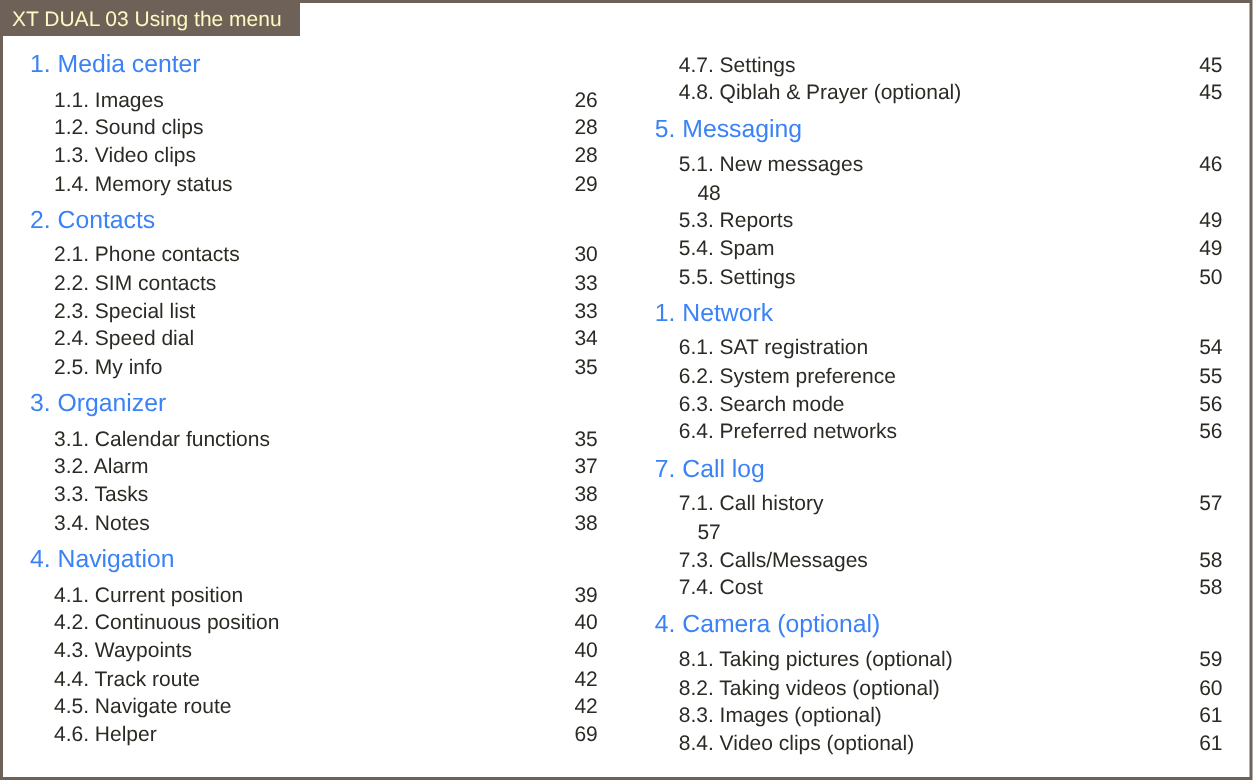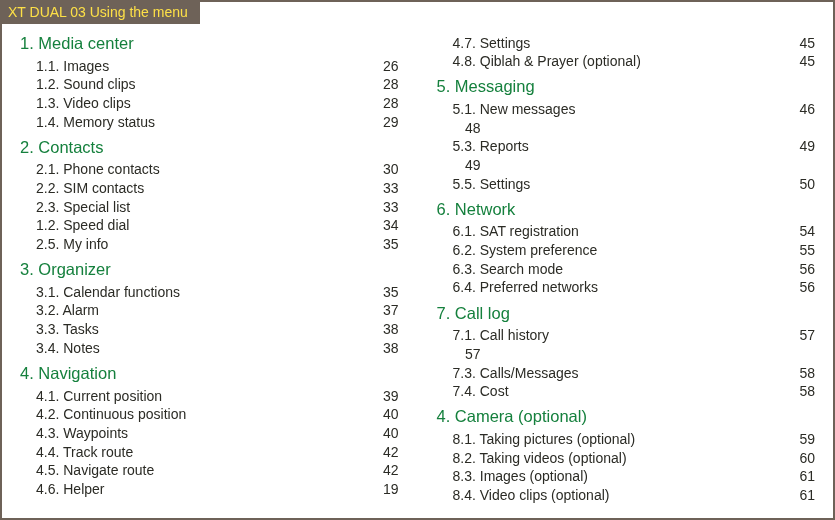--- a/index.html
+++ b/index.html
@@ -12,36 +12,36 @@
   .page {
     width: 835px; height: 520px;
     border: 2px solid #6e6258;
     position: relative;
     background: #fff;
   }
   .tab {
     position: absolute;
     top: -2px; left: -2px;
     background: #6e6258;
-    color: #fde047;
+    color: #fef9c3;
     font-size: 14px;
     padding: 4px 12px 5px 8px;
     height: 24px; line-height: 16px;
     z-index: 10;
   }
   .content {
     position: absolute;
     top: 22px; left: 0; right: 0; bottom: 0;
     padding: 10px 18px 4px 18px;
     column-count: 2;
     column-gap: 38px;
     column-fill: auto;
   }
   .sec-head {
-    color: #15803d;
+    color: #3b82f6;
     font-size: 16.5px;
     margin-top: 6px;
     margin-bottom: 4px;
   }
   .sec-head:first-child { margin-top: 0; }
   .row {
     display: flex;
     align-items: baseline;
     font-size: 14px;
     color: #2b2b25;
@@ -83,21 +83,21 @@
       </div>
       <div class="row">
         <span class="lbl">2.2. SIM contacts</span>
         <span class="pg">33</span>
       </div>
       <div class="row">
         <span class="lbl">2.3. Special list</span>
         <span class="pg">33</span>
       </div>
       <div class="row">
-        <span class="lbl">1.2. Speed dial</span>
+        <span class="lbl">2.4. Speed dial</span>
         <span class="pg">34</span>
       </div>
       <div class="row">
         <span class="lbl">2.5. My info</span>
         <span class="pg">35</span>
       </div>
       <div class="sec-head">3. Organizer</div>
       <div class="row">
         <span class="lbl">3.1. Calendar functions</span>
         <span class="pg">35</span>
@@ -130,21 +130,21 @@
       <div class="row">
         <span class="lbl">4.4. Track route</span>
         <span class="pg">42</span>
       </div>
       <div class="row">
         <span class="lbl">4.5. Navigate route</span>
         <span class="pg">42</span>
       </div>
       <div class="row">
         <span class="lbl">4.6. Helper</span>
-        <span class="pg">19</span>
+        <span class="pg">69</span>
       </div>
       <div class="row">
         <span class="lbl">4.7. Settings</span>
         <span class="pg">45</span>
       </div>
       <div class="row">
         <span class="lbl">4.8. Qiblah &amp; Prayer (optional)</span>
         <span class="pg">45</span>
       </div>
       <div class="sec-head">5. Messaging</div>
@@ -153,27 +153,28 @@
         <span class="pg">46</span>
       </div>
       <div class="row">
         <span class="pg">48</span>
       </div>
       <div class="row">
         <span class="lbl">5.3. Reports</span>
         <span class="pg">49</span>
       </div>
       <div class="row">
+        <span class="lbl">5.4. Spam</span>
         <span class="pg">49</span>
       </div>
       <div class="row">
         <span class="lbl">5.5. Settings</span>
         <span class="pg">50</span>
       </div>
-      <div class="sec-head">6. Network</div>
+      <div class="sec-head">1. Network</div>
       <div class="row">
         <span class="lbl">6.1. SAT registration</span>
         <span class="pg">54</span>
       </div>
       <div class="row">
         <span class="lbl">6.2. System preference</span>
         <span class="pg">55</span>
       </div>
       <div class="row">
         <span class="lbl">6.3. Search mode</span>

